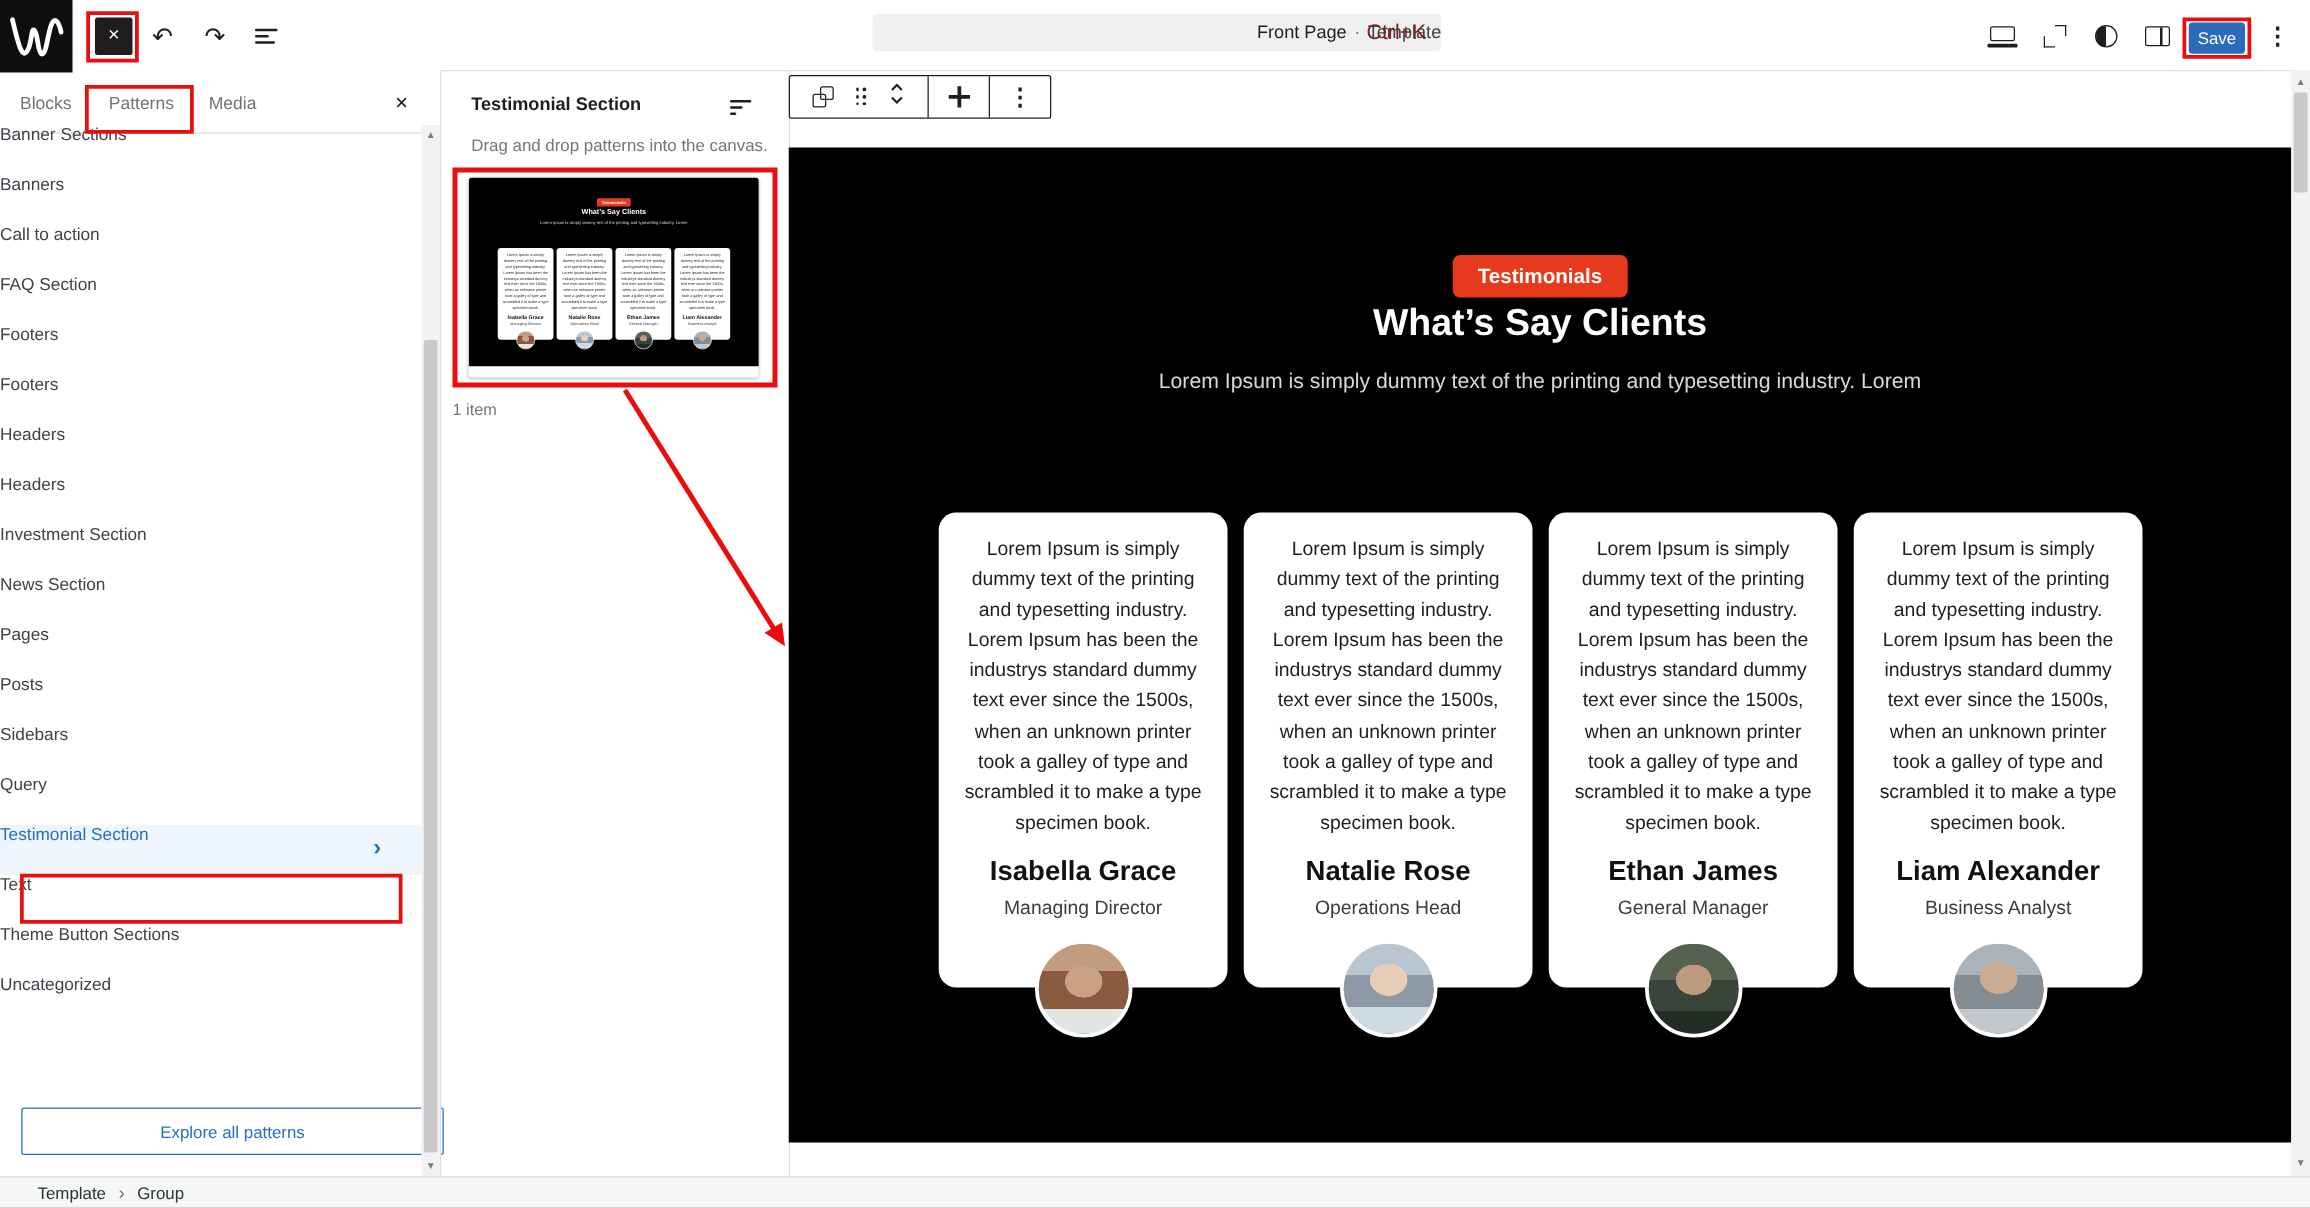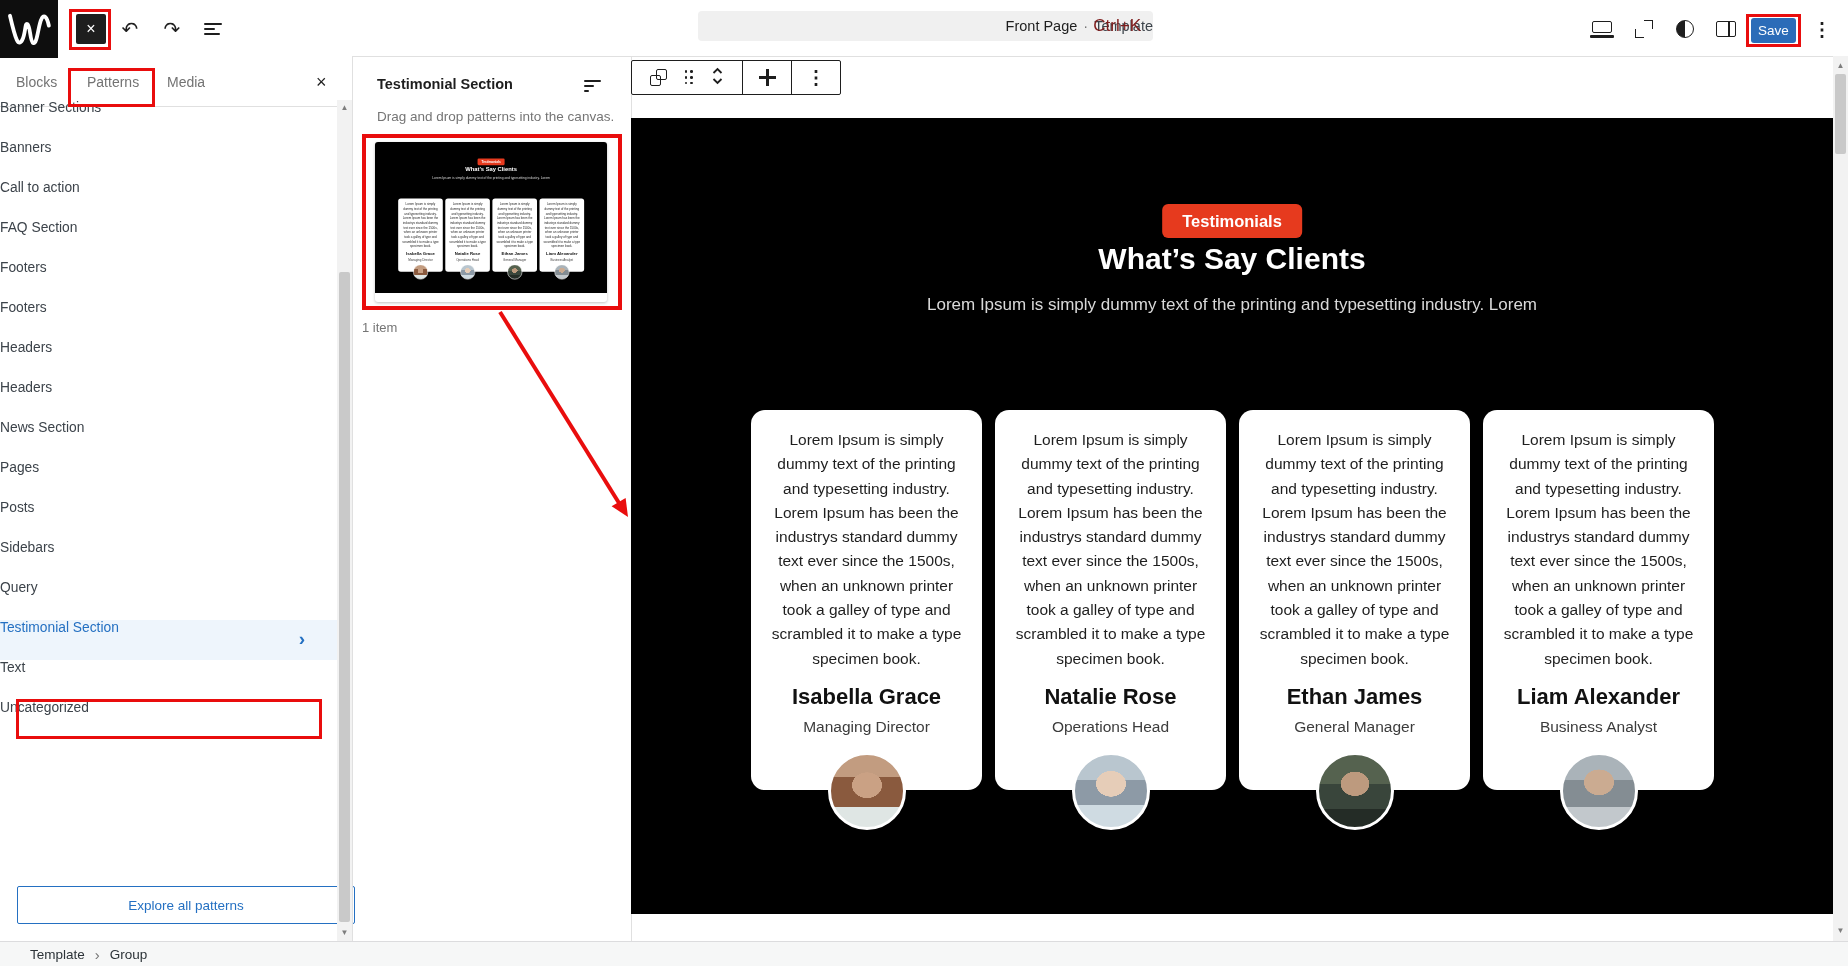--- a/index.html
+++ b/index.html
@@ -216,40 +216,46 @@
     <div class="cat">
         <span>Footers</span>
       </div>
     <div class="cat">
         <span>Headers</span>
       </div>
     <div class="cat">
         <span>Headers</span>
       </div>
     <div class="cat">
+        <span>Investment Section</span>
+      </div>
+    <div class="cat">
         <span>News Section</span>
       </div>
     <div class="cat">
         <span>Pages</span>
       </div>
     <div class="cat">
         <span>Posts</span>
       </div>
     <div class="cat">
         <span>Sidebars</span>
       </div>
     <div class="cat">
         <span>Query</span>
       </div>
     <div class="cat active">
       <span>Testimonial Section</span>
       <span class="chev">›</span>
     </div>
     <div class="cat">
         <span>Text</span>
+      </div>
+    <div class="cat">
+        <span>Theme Button Sections</span>
       </div>
     <div class="cat">
         <span>Uncategorized</span>
       </div>
   </div>
   <button class="explore">Explore all patterns</button>
 
   <div class="sbar sb1">
     <span class="sarrow" style="top:2px">▲</span>
     <span class="sthumb" style="top:172px;height:650px"></span>

